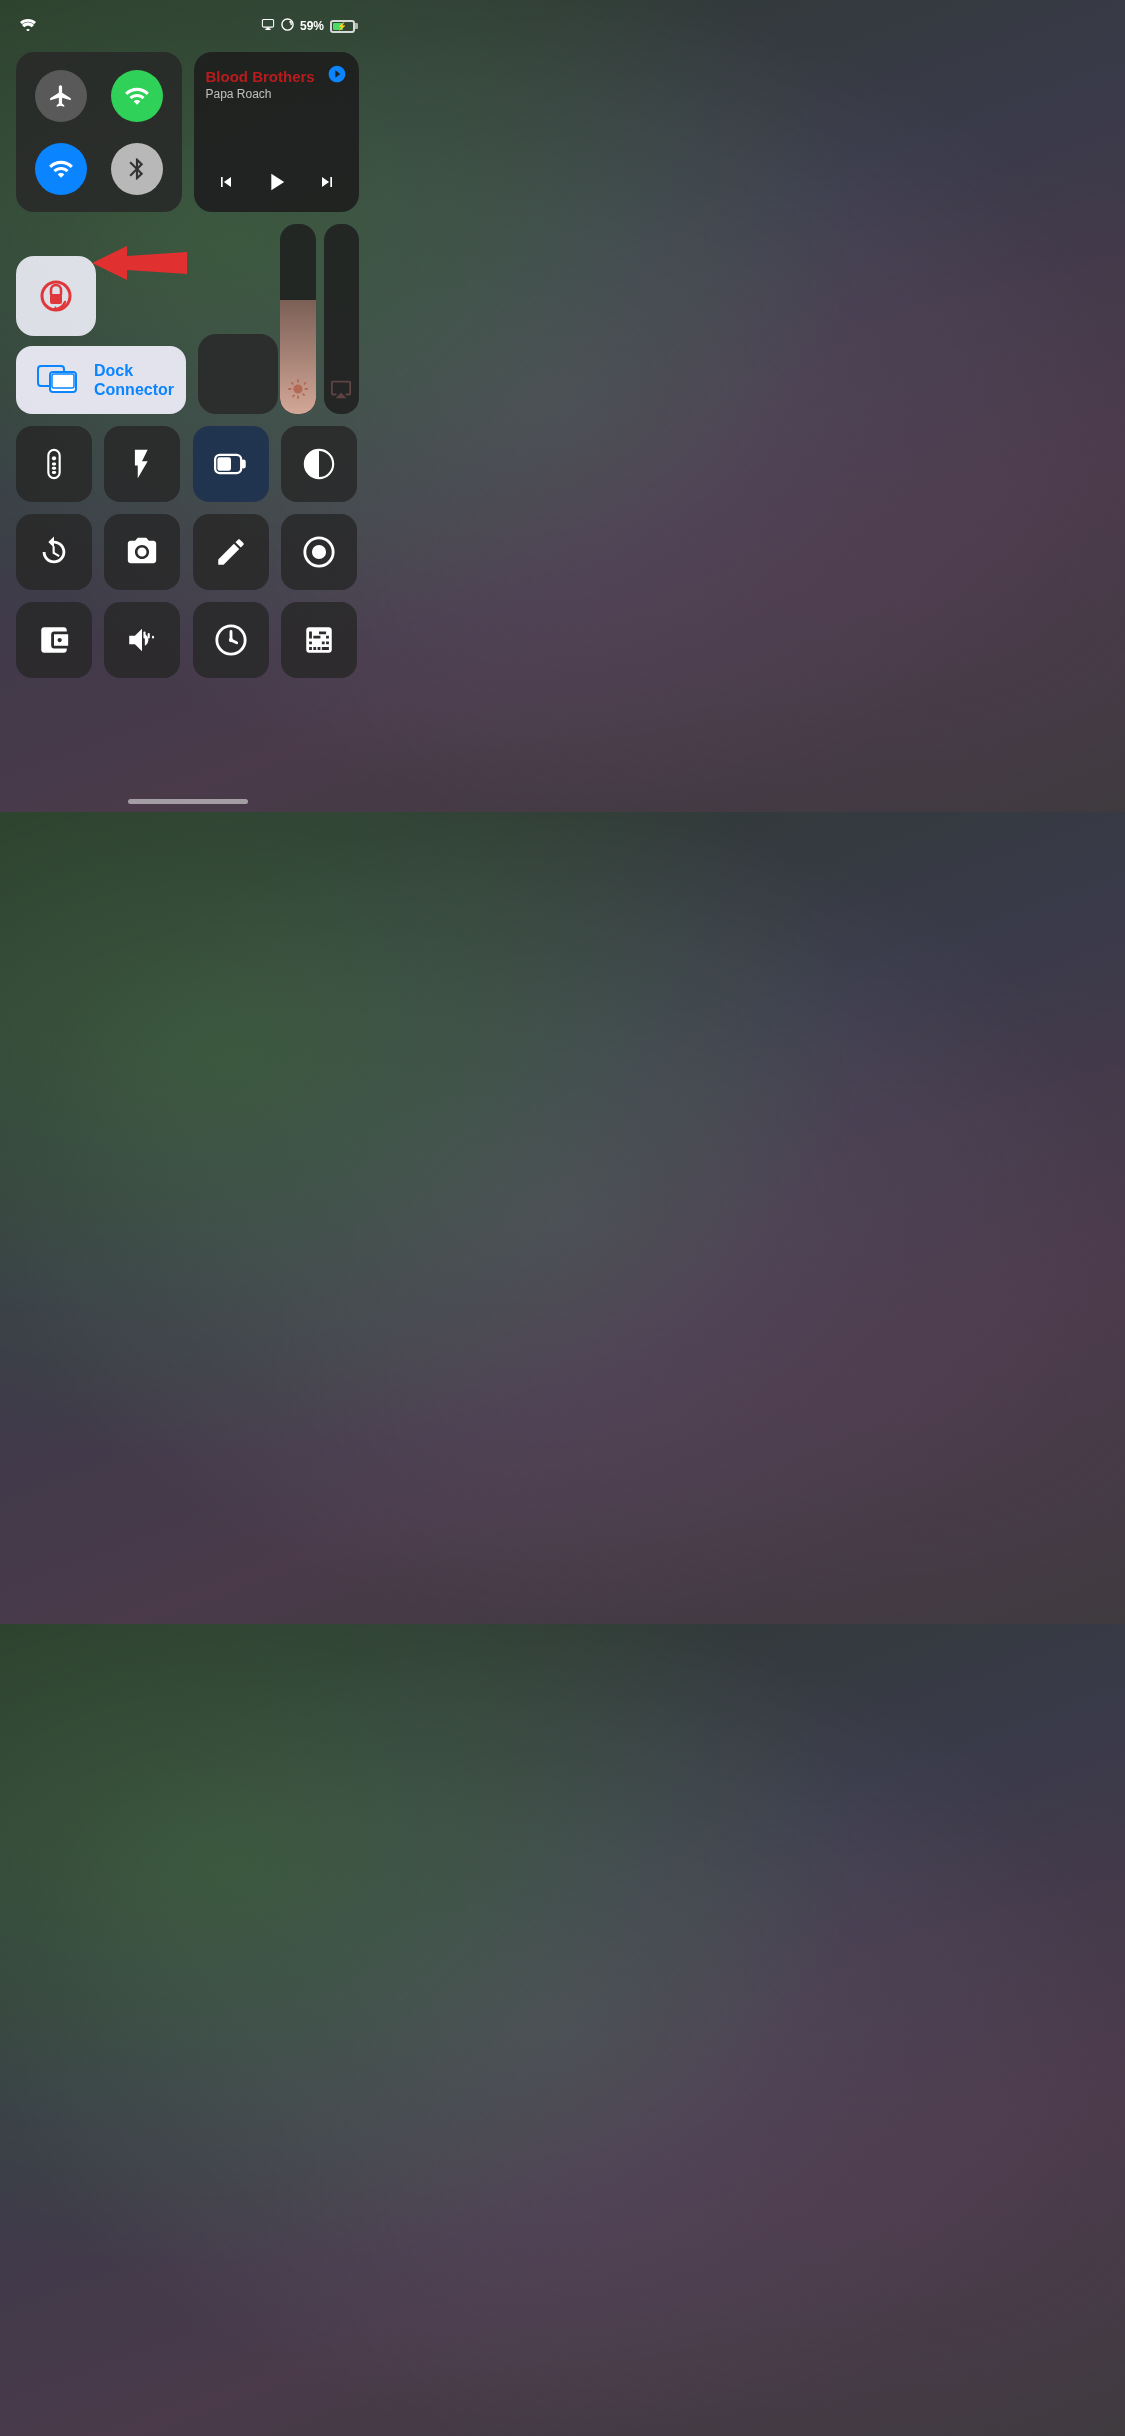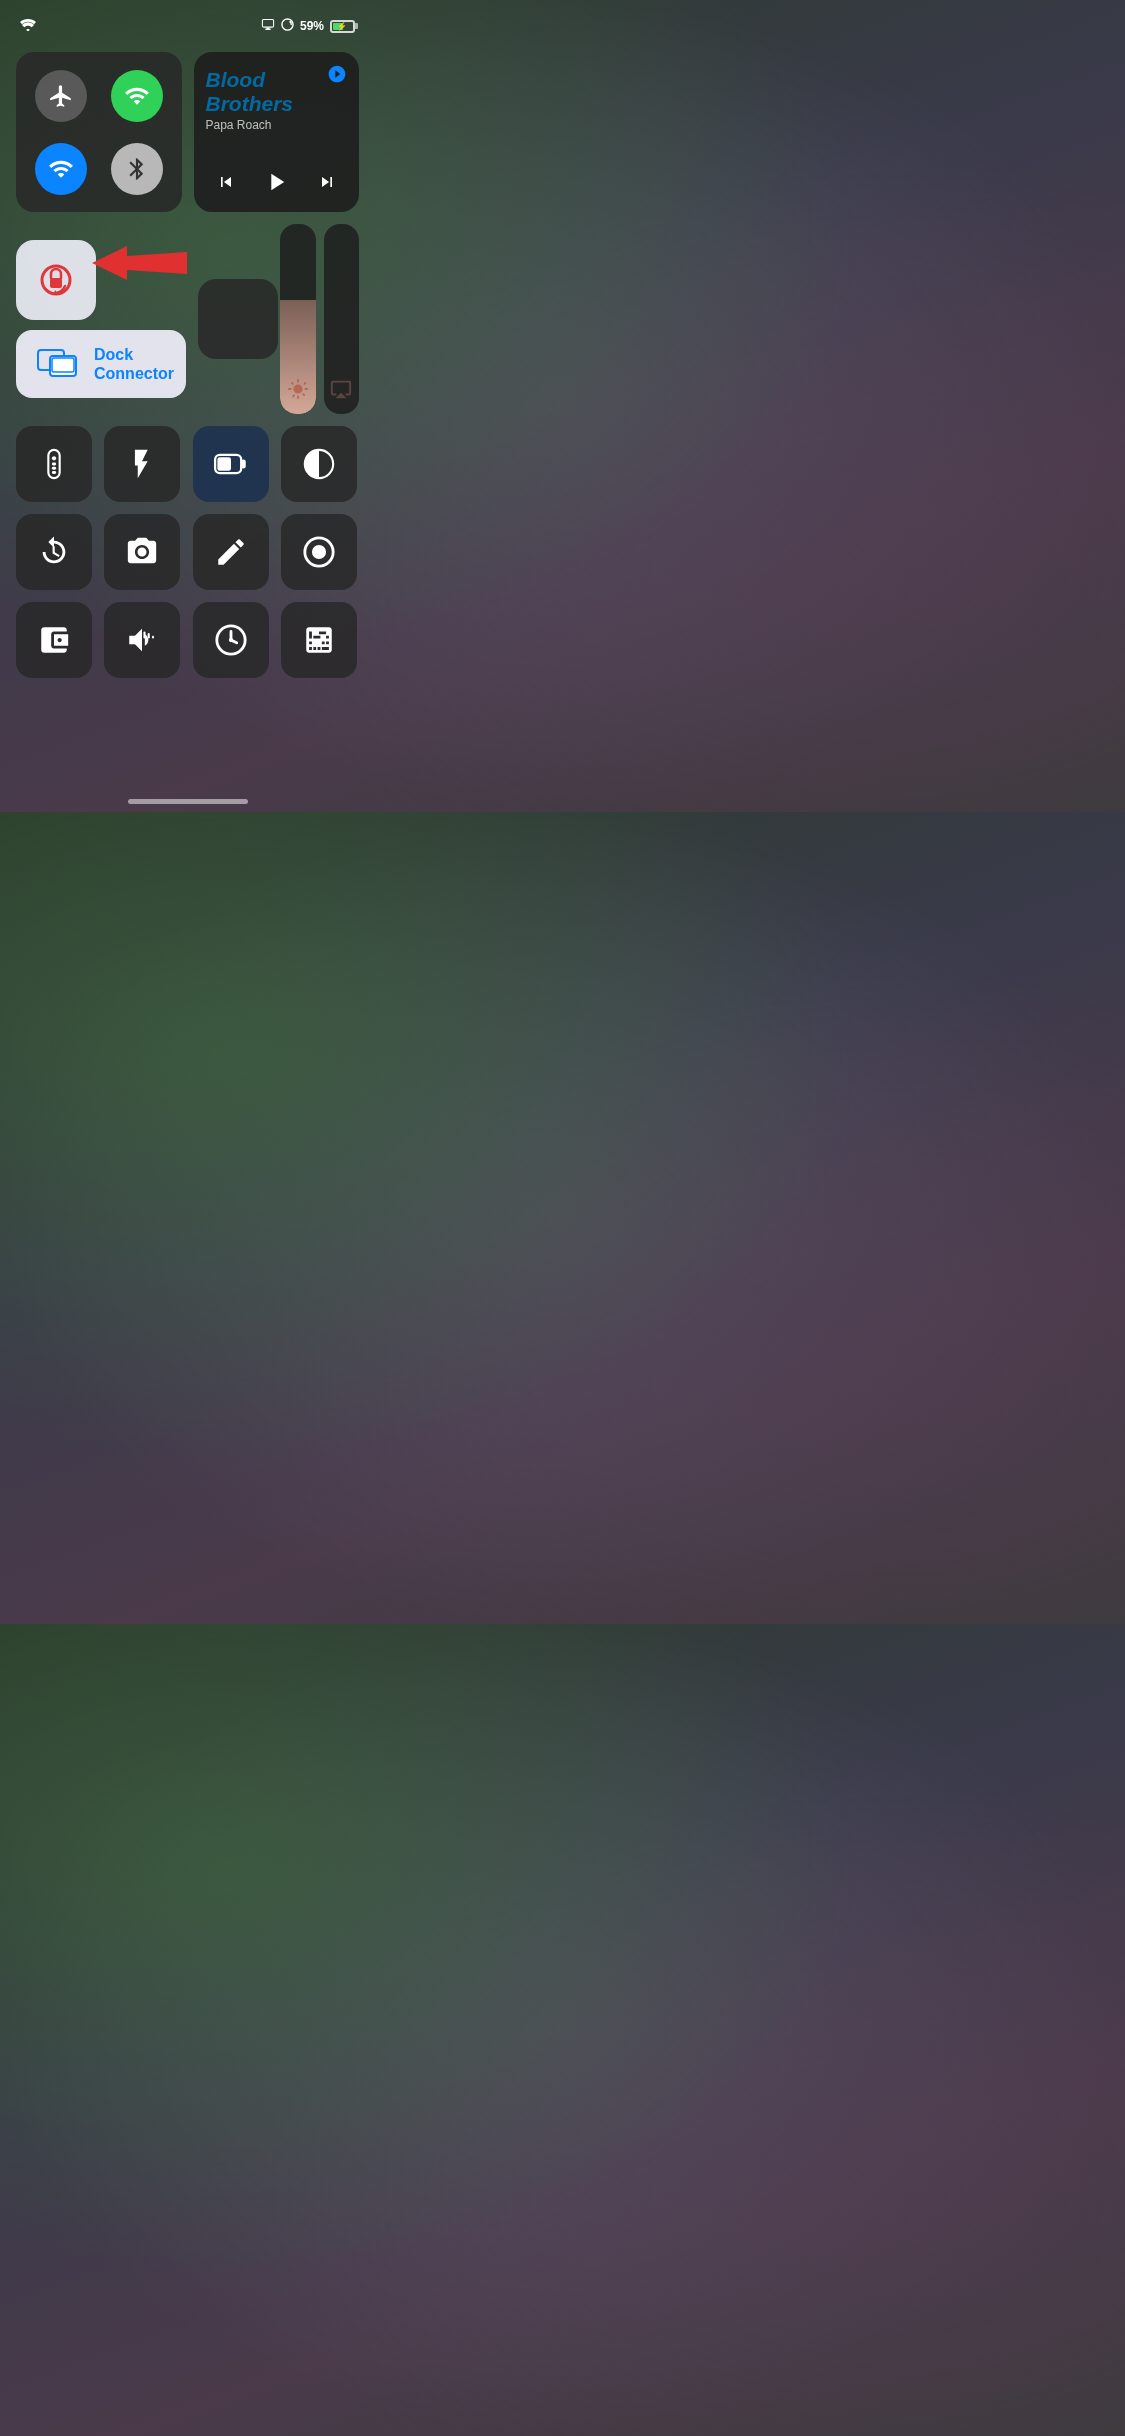--- a/index.html
+++ b/index.html
@@ -132,21 +132,21 @@
     }
 
     .music-airplay {
       position: absolute;
       top: 12px;
       right: 12px;
     }
     .music-airplay svg { width: 20px; height: 20px; fill: #0a84ff; }
 
     .music-info { padding-top: 4px; }
-    .music-title { font-size: 21px; font-weight: 700; color: #0369a1; font-style: italic; }
+    .music-title { font-size: 15px; font-weight: 700; color: #b91c1c; }
     .music-artist { font-size: 12px; color: rgba(255,255,255,0.7); margin-top: 2px; }
 
     .music-controls {
       display: flex;
       justify-content: space-between;
       align-items: center;
       padding: 0 8px;
     }
     .music-controls svg { fill: white; cursor: pointer; }
     .play-btn svg { width: 28px; height: 28px; }
@@ -345,21 +345,21 @@
         <div class="skip-btn">
           <svg viewBox="0 0 24 24" fill="white" width="28" height="24">
               <path d="M6 18l8.5-6L6 6v12zM16 6v12h2V6h-2z"></path>
             </svg>
         </div>
       </div>
     </div>
 
   </div>
 
-  <div style="display:flex; gap:2px; align-items:center; position:relative;">
+  <div style="display:flex; gap:2px; align-items:flex-end; position:relative;">
 
     <div style="display:flex; flex-direction:column; gap:10px;">
 
       <div class="portrait-lock-btn">
         <svg viewBox="0 0 40 40">
 
           <circle cx="20" cy="20" r="14" fill="none" stroke="#e0373a" stroke-width="3"></circle>
 
           <rect x="14" y="18" width="12" height="10" rx="2" fill="#e0373a"></rect>
 

